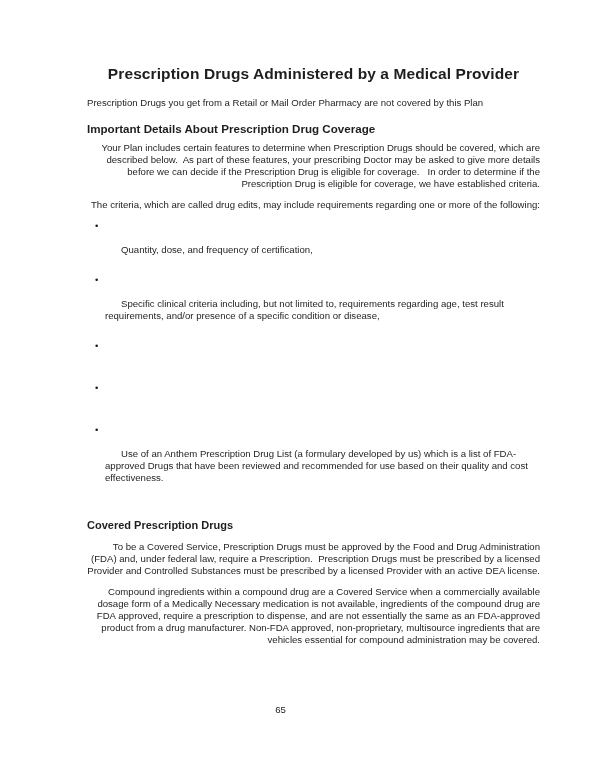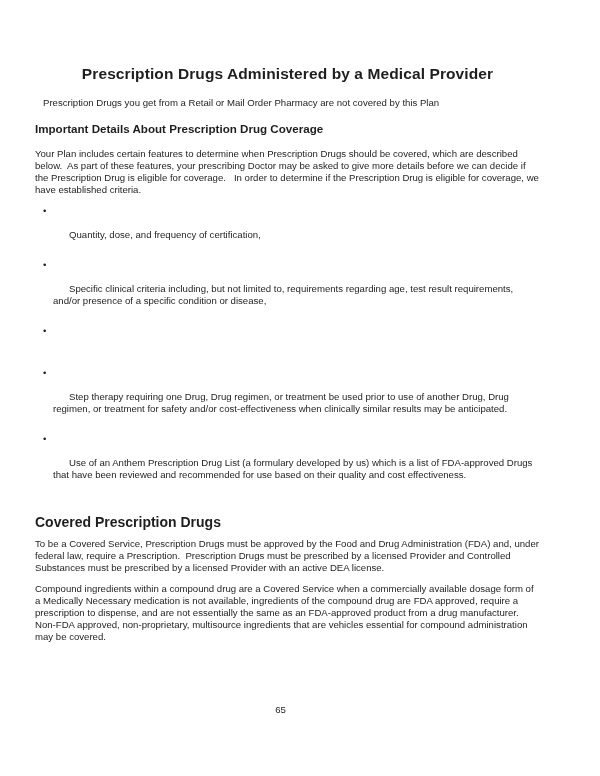--- a/index.html
+++ b/index.html
@@ -6,50 +6,51 @@
     margin: 0;
     padding: 0;
     background: #ffffff;
   }
   .page {
     position: relative;
     width: 600px;
     height: 776px;
     background: #ffffff;
     box-sizing: border-box;
-    padding: 64px 60px 0 35px;
+    padding: 64px 60px 0 87px;
     font-family: "Liberation Sans", sans-serif;
     color: #1e1e1e;
     overflow: hidden;
   }
   h1.doc-title {
     font-size: 15.5px;
     line-height: 19px;
     font-weight: bold;
     text-align: center;
     margin: 0 0 14px 0;
     letter-spacing: 0.1px;
   }
   p.subtitle {
     font-size: 9.6px;
     line-height: 12px;
-    margin: 0 0 13px 8px;
+    margin: 0 0 13px 0;
     white-space: pre-wrap;
   }
   h2.section-heading {
     font-size: 11.6px;
     line-height: 14px;
     font-weight: bold;
-    margin: 0 0 12px 0;
+    margin: 0 0 6px 0;
   }
   p.body {
     font-size: 9.6px;
     line-height: 12px;
     margin: 0 0 9px 0;
     white-space: pre-wrap;
+    text-align: right;
   }
   ul.edits-list {
     list-style: none;
     margin: 2px 0 0 0;
     padding: 0;
   }
   ul.edits-list li {
     position: relative;
     padding-left: 18px;
     font-size: 9.6px;
@@ -57,21 +58,21 @@
     margin: 0 0 6px 0;
     white-space: pre-wrap;
   }
   ul.edits-list li .bullet {
     position: absolute;
     left: 8px;
     top: 0;
     white-space: normal;
   }
   h3.subsection-heading {
-    font-size: 14px;
+    font-size: 11px;
     line-height: 12px;
     font-weight: bold;
     margin: 13px 0 10px 0;
   }
   .spacer-after-list {
     height: 4px;
   }
   .page-number {
     position: absolute;
     top: 704px;
@@ -89,36 +90,36 @@
 <div class="page">
 
   <h1 class="doc-title">Prescription Drugs Administered by a Medical Provider</h1>
 
   <p class="subtitle">Prescription Drugs you get from a Retail or Mail Order Pharmacy are not covered by this Plan</p>
 
   <h2 class="section-heading">Important Details About Prescription Drug Coverage</h2>
 
   <p class="body">Your Plan includes certain features to determine when Prescription Drugs should be covered, which are described below.  As part of these features, your prescribing Doctor may be asked to give more details before we can decide if the Prescription Drug is eligible for coverage.   In order to determine if the Prescription Drug is eligible for coverage, we have established criteria.</p>
 
+  <p class="body">The criteria, which are called drug edits, may include requirements regarding one or more of the following:</p>
 
   <ul class="edits-list">
     <li>
       <span class="bullet">•</span>
       <span>Quantity, dose, and frequency of certification,</span>
     </li>
     <li>
       <span class="bullet">•</span>
       <span>Specific clinical criteria including, but not limited to, requirements regarding age, test result requirements, and/or presence of a specific condition or disease,</span>
     </li>
     <li>
       <span class="bullet">•</span>
     </li>
     <li>
       <span class="bullet">•</span>
-      <span>Step therapy requiring one Drug, Drug regimen, or treatment be used prior to use of another Drug, Drug regimen, or treatment for safety and/or cost-effectiveness when clinically similar results may be anticipated.</span>
     </li>
     <li>
       <span class="bullet">•</span>
       <span>Use of an Anthem Prescription Drug List (a formulary developed by us) which is a list of FDA-approved Drugs that have been reviewed and recommended for use based on their quality and cost effectiveness.</span>
     </li>
   </ul>
 
   <div class="spacer-after-list"></div>
 
   <h3 class="subsection-heading">Covered Prescription Drugs</h3>

